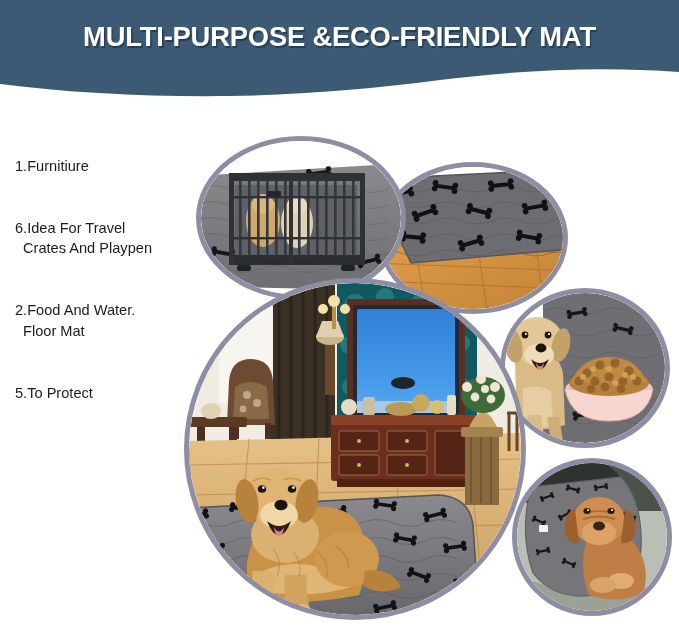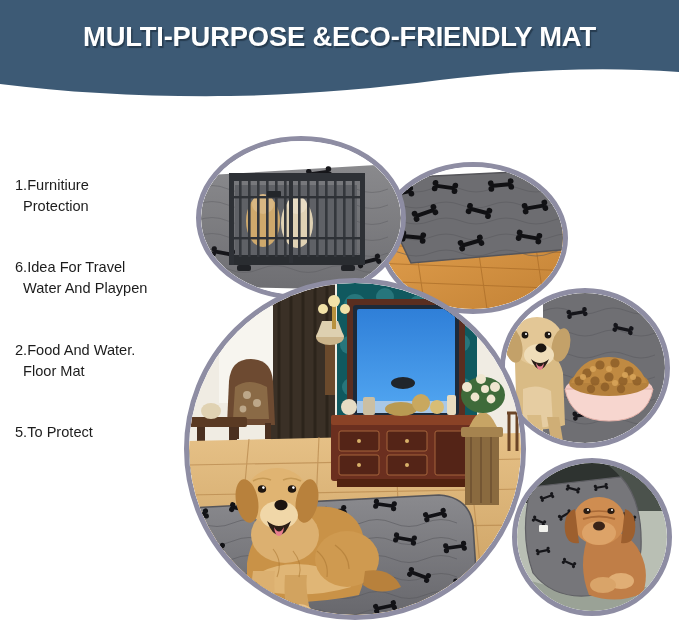--- a/index.html
+++ b/index.html
@@ -36,21 +36,21 @@
     font-family: "Liberation Sans", sans-serif;
     transform: scaleX(0.96);
     transform-origin: center;
     white-space: nowrap;
     z-index: 3;
   }
 
   
   .feature-list {
     position: absolute;
-    left: 15px; top: 175px;
+    left: 15px; top: 156px;
     width: 190px;
     z-index: 5;
   }
   .feature-item {
     margin-bottom: 41px;
     color: #1c1c1c;
     font-size: 14.6px;
     line-height: 1.42;
     font-family: "Liberation Sans", sans-serif;
   }
@@ -90,26 +90,25 @@
     <svg width="679" height="112" viewBox="0 0 679 112" xmlns="http://www.w3.org/2000/svg" aria-hidden="true">
       <path d="M0,0 L679,0 L679,72 C600,66 520,70 440,80 C370,89 300,95 230,96 C150,97 70,93 0,84 Z" fill="#3d5a75"></path>
     </svg>
   </div>
   <div class="header-title">MULTI-PURPOSE &amp;ECO-FRIENDLY MAT</div>
 
   <div class="feature-list">
 
     <div class="feature-item">
       <span class="feature-line1">1.Furnitiure</span>
-      <span class="feature-line2">Protection</span>
     </div>
 
     <div class="feature-item">
       <span class="feature-line1">6.Idea For Travel</span>
-      <span class="feature-line2">Water And Playpen</span>
+      <span class="feature-line2">Crates And Playpen</span>
     </div>
 
 
     <div class="feature-item">
       <span class="feature-line1">2.Food And Water.</span>
       <span class="feature-line2">Floor Mat</span>
     </div>
 
     <div class="feature-item">
       <span class="feature-line1">5.To Protect</span>

